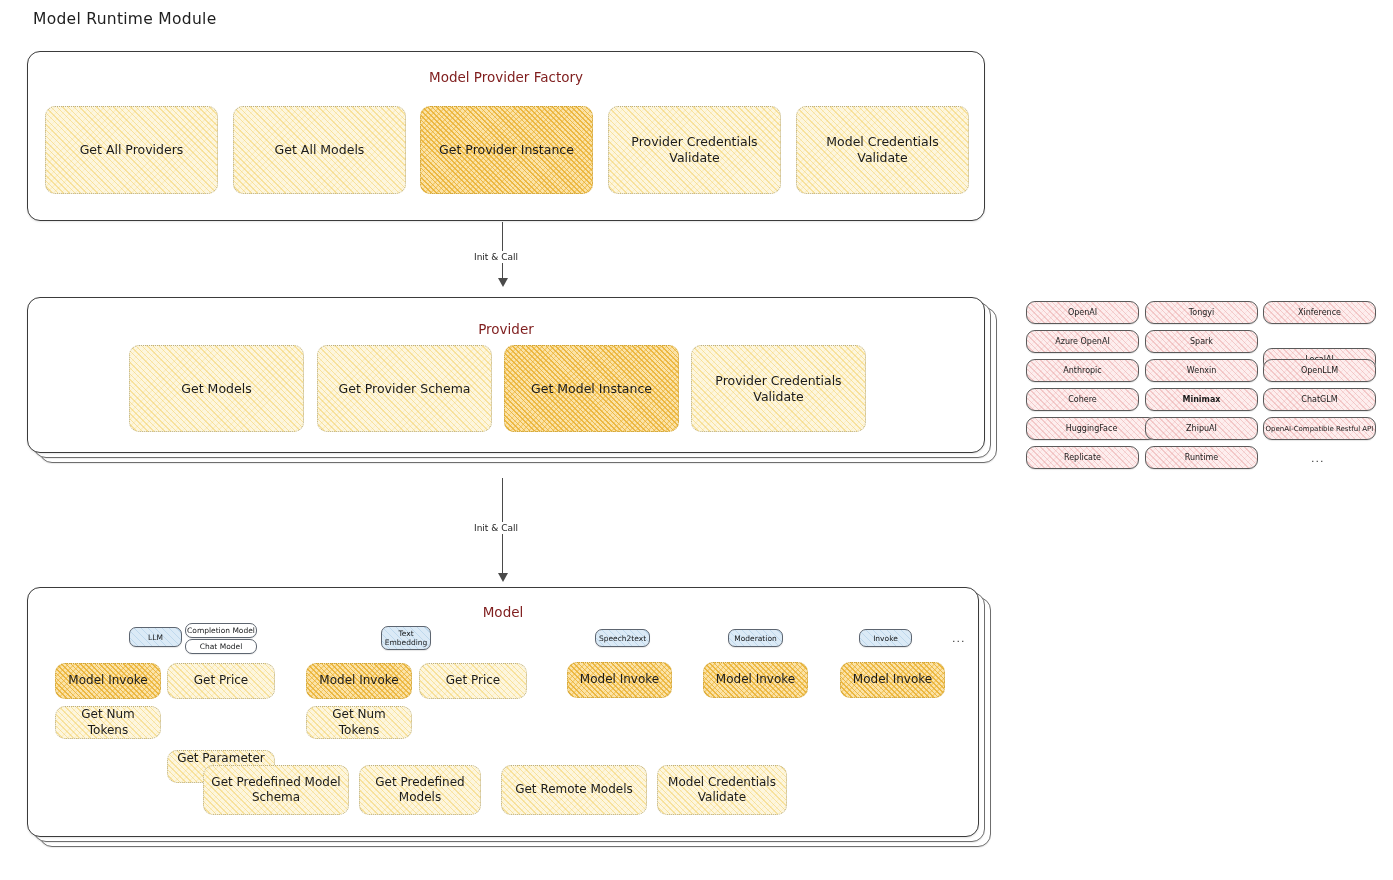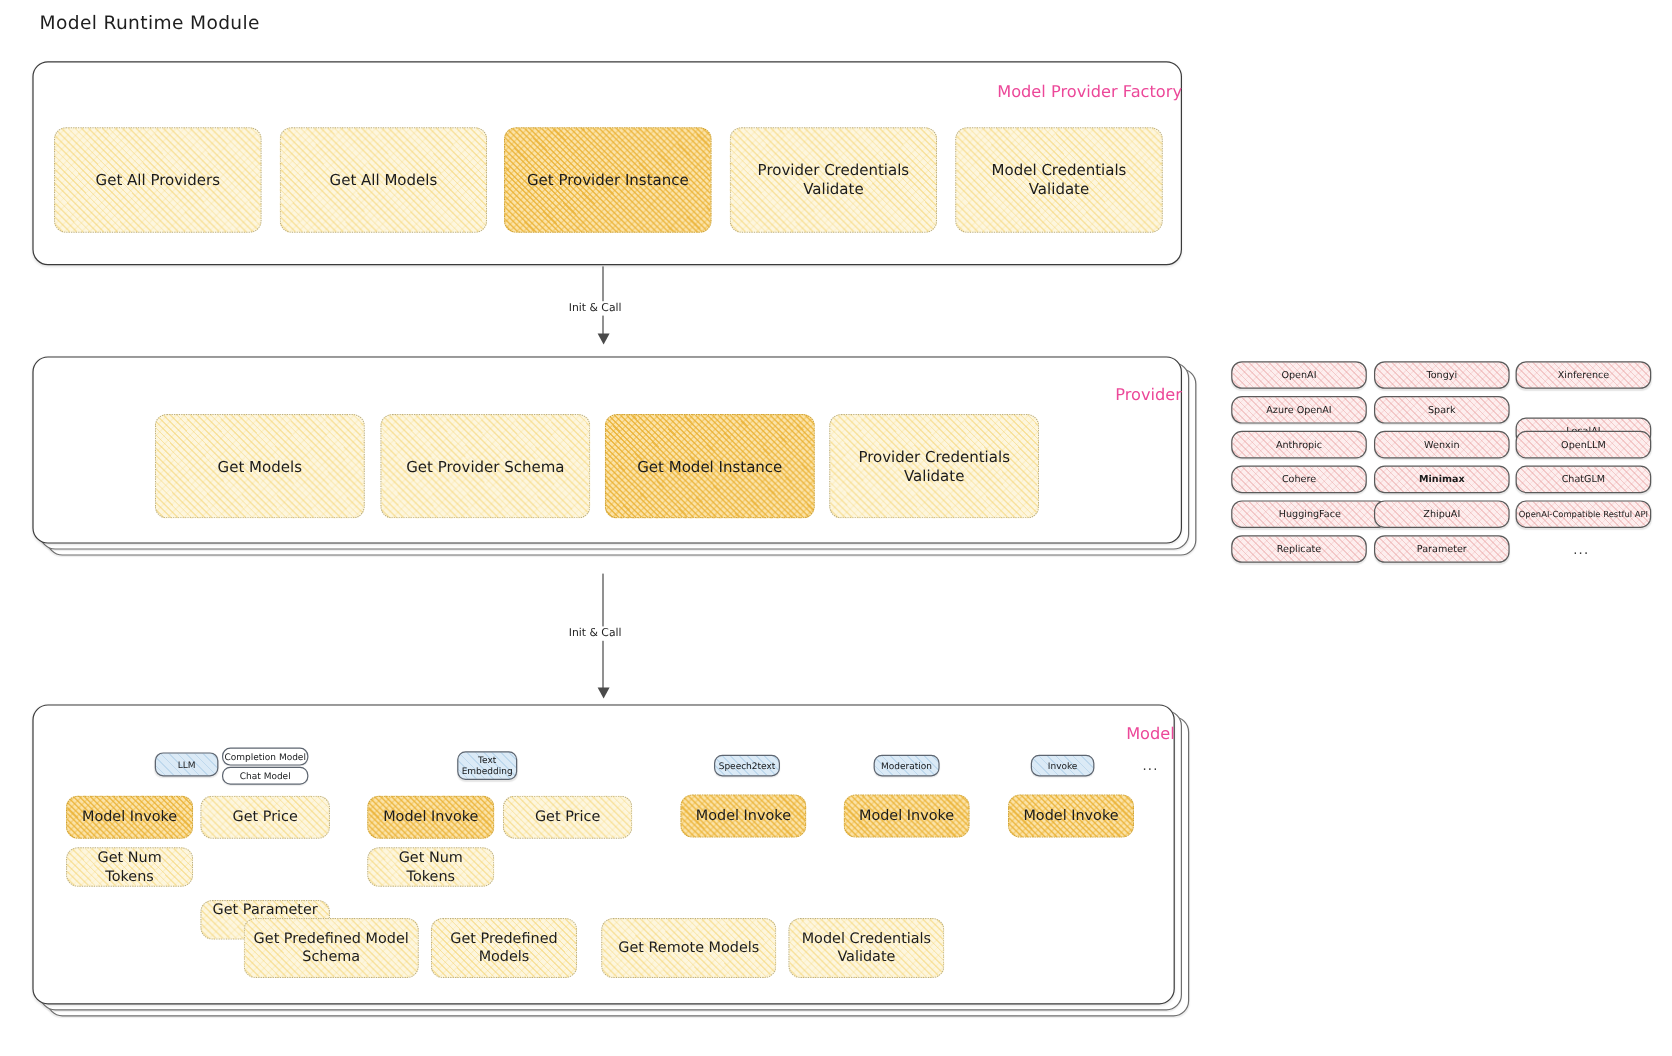--- a/index.html
+++ b/index.html
@@ -38,23 +38,23 @@
     position: absolute;
     border: 1.2px solid #6e6e6e;
     border-radius: 13px;
     background: #ffffff;
     box-shadow: 0 1px 1px rgba(0,0,0,0.08);
   }
 
   .container-title {
     position: absolute;
     left: 0; right: 0;
-    text-align: right;
+    text-align: center;
     font-size: 13.5px;
-    color: #ec4899;
+    color: #7f1d1d;
   }
 
   
   .chip {
     position: absolute;
     border-radius: 10px;
     border: 1.1px dotted #b9ae84;
     display: flex;
     align-items: center;
     justify-content: center;
@@ -215,21 +215,21 @@
   <div class="pchip hand" style="left:1026px; top:359px; width:113px; height:23px;">Anthropic</div>
   <div class="pchip hand" style="left:1026px; top:388px; width:113px; height:23px;">Cohere</div>
   <div class="pchip hand" style="left:1026px; top:417px; width:131px; height:23px;">HuggingFace</div>
   <div class="pchip hand" style="left:1026px; top:446px; width:113px; height:23px;">Replicate</div>
 
   <div class="pchip hand" style="left:1145px; top:301px; width:113px; height:23px;">Tongyi</div>
   <div class="pchip hand" style="left:1145px; top:330px; width:113px; height:23px;">Spark</div>
   <div class="pchip hand" style="left:1145px; top:359px; width:113px; height:23px;">Wenxin</div>
   <div class="pchip hand" style="left:1145px; top:388px; width:113px; height:23px;font-weight:bold;">Minimax</div>
   <div class="pchip hand" style="left:1145px; top:417px; width:113px; height:23px;">ZhipuAI</div>
-  <div class="pchip hand" style="left:1145px; top:446px; width:113px; height:23px;">Parameter</div>
+  <div class="pchip hand" style="left:1145px; top:446px; width:113px; height:23px;">Runtime</div>
 
   <div class="pchip hand" style="left:1263px; top:301px; width:113px; height:23px;">Xinference</div>
   <div class="pchip hand" style="left:1263px; top:330px; width:113px; height:23px;margin-top:18px;">LocalAI</div>
   <div class="pchip hand" style="left:1263px; top:359px; width:113px; height:23px;">OpenLLM</div>
   <div class="pchip hand" style="left:1263px; top:388px; width:113px; height:23px;">ChatGLM</div>
   <div class="pchip hand" style="left:1263px; top:417px; width:113px; height:23px; font-size:7px;">OpenAI-Compatible Restful API</div>
   <div class="ellipsis hand" style="left:1311px; top:452px;">...</div>
 
   <div class="arrow-line" style="left:502px; top:478px; height:100px;"></div>
   <div class="arrow-head" style="left:498px; top:573px;"></div>

